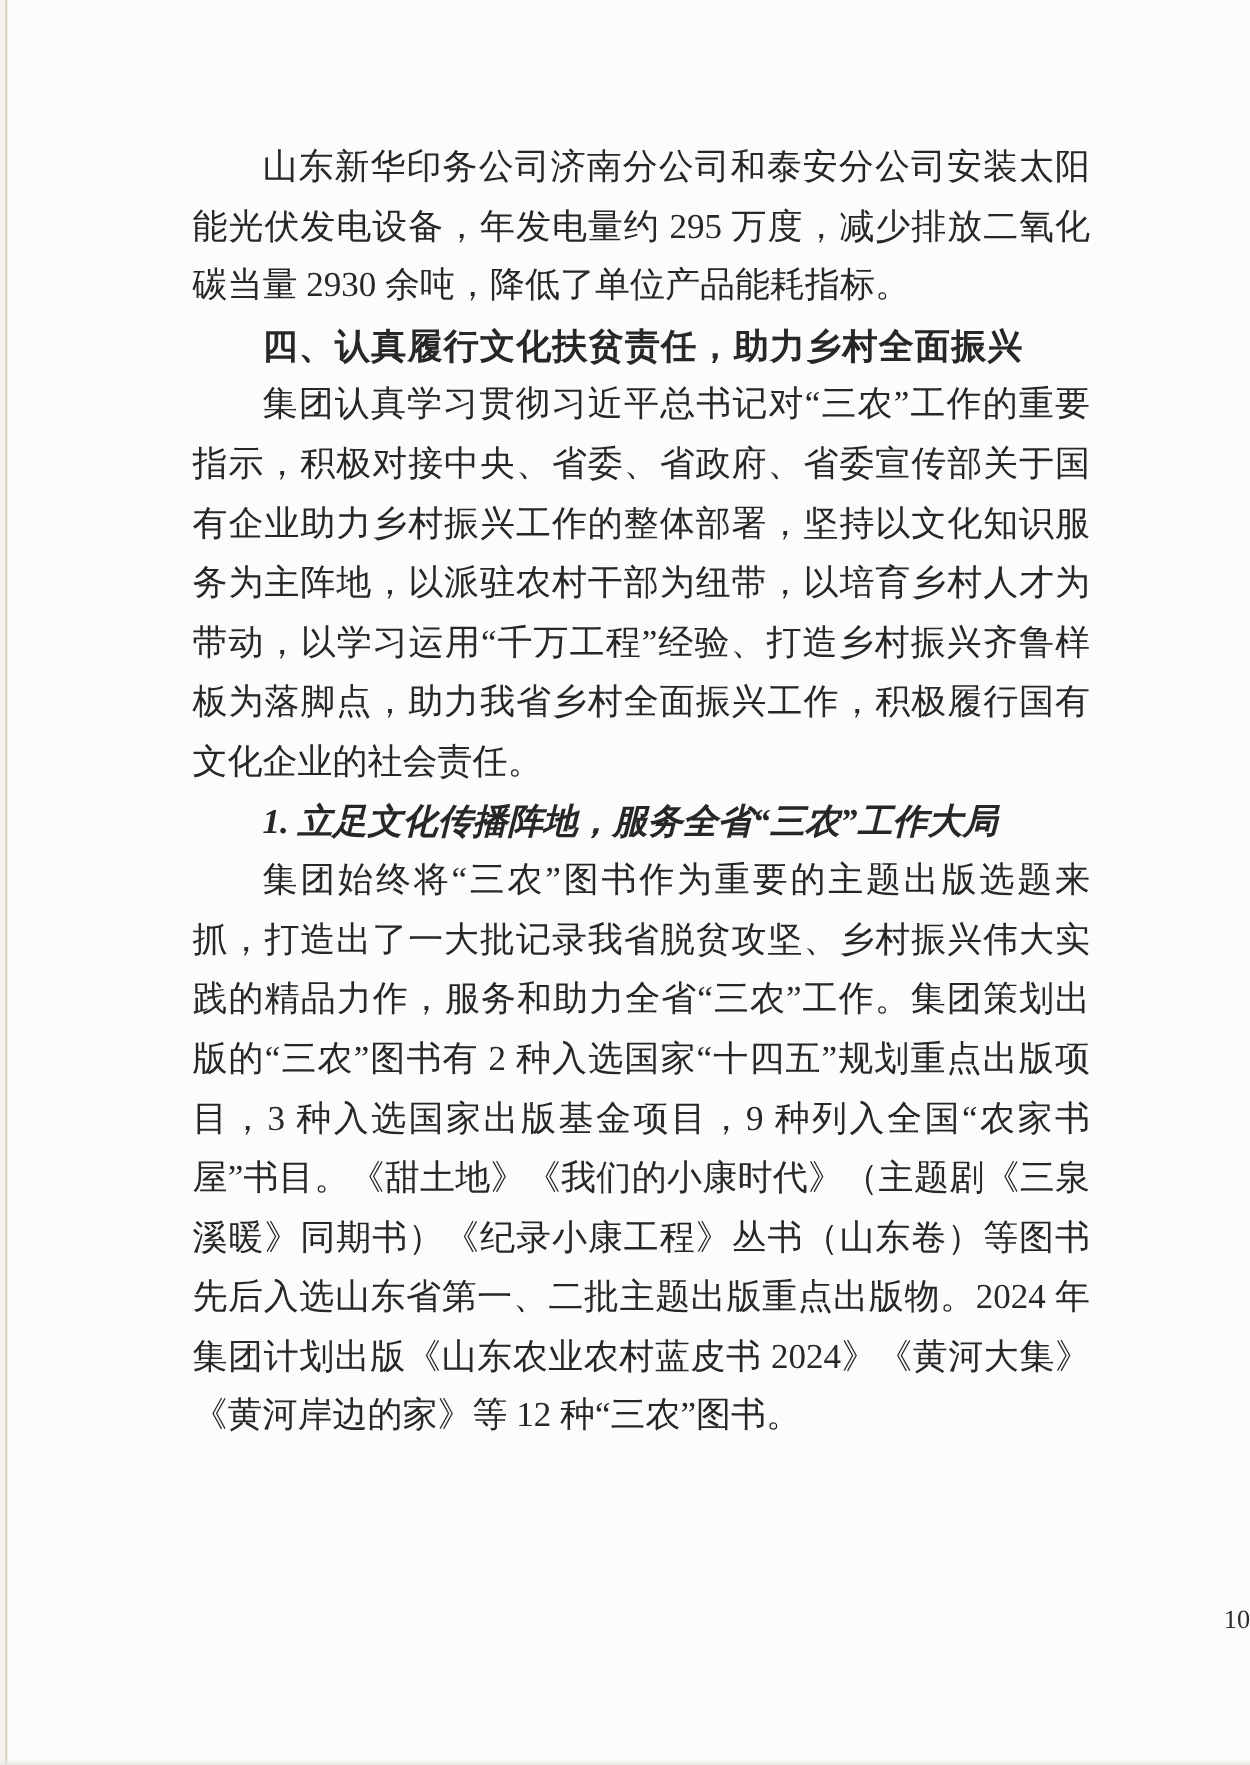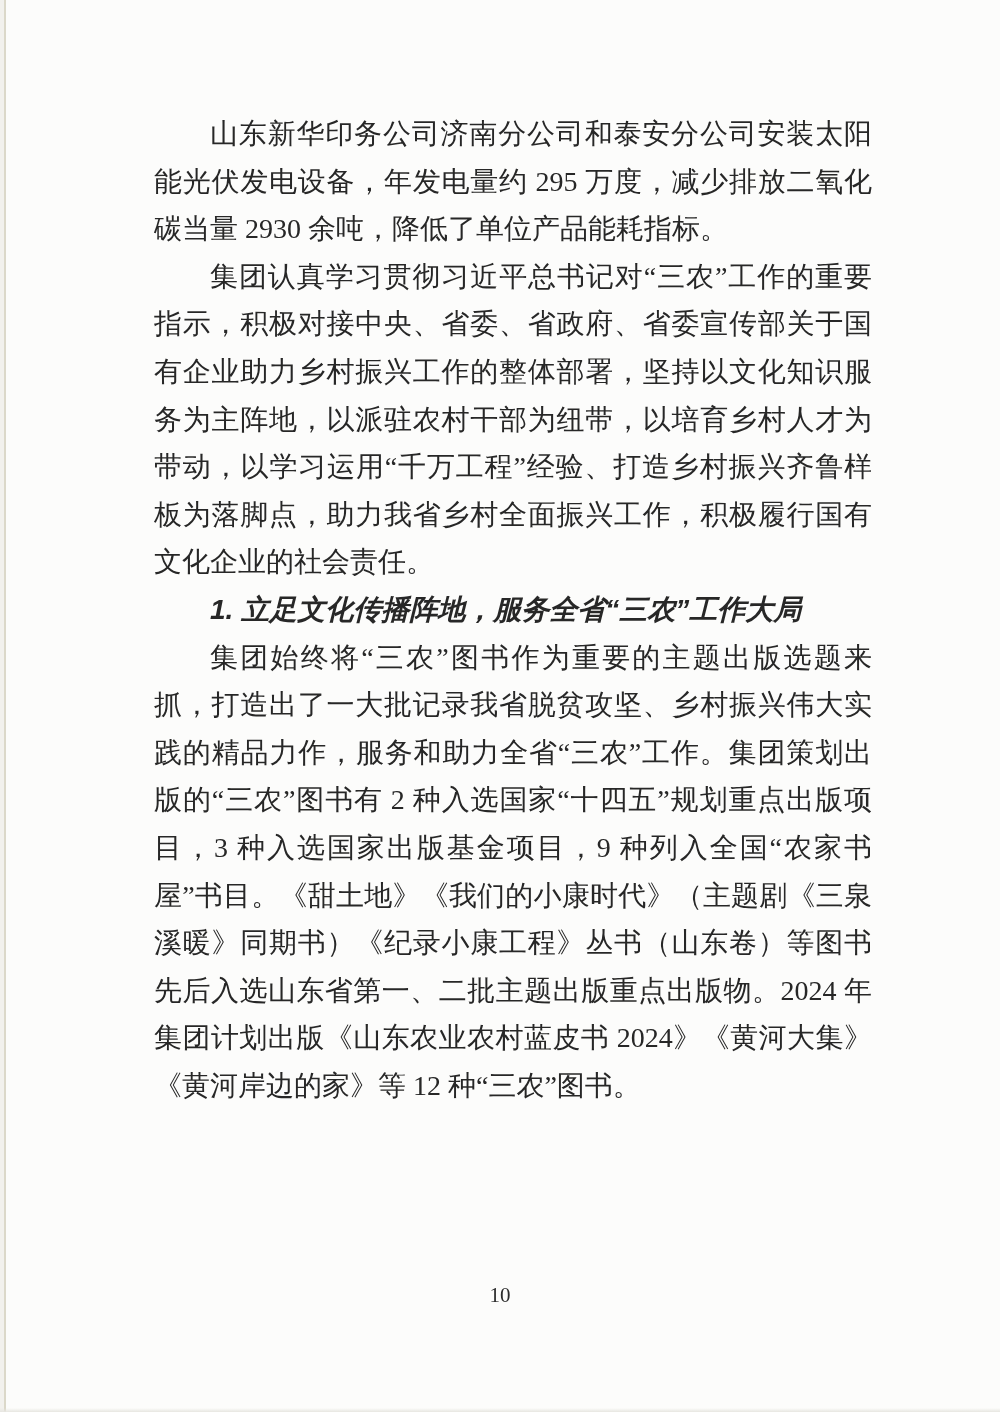--- a/index.html
+++ b/index.html
@@ -51,44 +51,45 @@
   }
   .para-body {
     font-family: "Liberation Serif", "DejaVu Serif", serif;
   }
   .para-heading-hei {
     font-family: "Liberation Sans", "DejaVu Sans", sans-serif;
     font-weight: bold;
     letter-spacing: 1px;
   }
   .para-heading-kai {
-    font-family: Liberation Sans, sans-serif;
+    font-family: Liberation Serif, serif;
     font-weight: bold;
     font-style: italic;
   }
   .page-number {
     position: absolute;
     top: 1283px;
     left: 0;
     width: 100%;
-    text-align: center;
+    text-align: right;
     font-size: 21px;
     color: #2c2c2c;
     font-family: "Liberation Serif", "DejaVu Serif", serif;
   }
 </style>
 </head>
 <body>
 
 <div class="page">
   <div class="scan-edge-left"></div>
   <div class="scan-edge-line"></div>
   <div class="scan-edge-bottom"></div>
 
   <div class="content">
     <p class="para-body">山东新华印务公司济南分公司和泰安分公司安装太阳能光伏发电设备，年发电量约 295 万度，减少排放二氧化碳当量 2930 余吨，降低了单位产品能耗指标。</p>
+    <p class="para-heading-hei">四、认真履行文化扶贫责任，助力乡村全面振兴</p>
     <p class="para-body">集团认真学习贯彻习近平总书记对“三农”工作的重要指示，积极对接中央、省委、省政府、省委宣传部关于国有企业助力乡村振兴工作的整体部署，坚持以文化知识服务为主阵地，以派驻农村干部为纽带，以培育乡村人才为带动，以学习运用“千万工程”经验、打造乡村振兴齐鲁样板为落脚点，助力我省乡村全面振兴工作，积极履行国有文化企业的社会责任。</p>
     <p class="para-heading-kai">1. 立足文化传播阵地，服务全省“三农”工作大局</p>
     <p class="para-body">集团始终将“三农”图书作为重要的主题出版选题来抓，打造出了一大批记录我省脱贫攻坚、乡村振兴伟大实践的精品力作，服务和助力全省“三农”工作。集团策划出版的“三农”图书有 2 种入选国家“十四五”规划重点出版项目，3 种入选国家出版基金项目，9 种列入全国“农家书屋”书目。《甜土地》《我们的小康时代》（主题剧《三泉溪暖》同期书）《纪录小康工程》丛书（山东卷）等图书先后入选山东省第一、二批主题出版重点出版物。2024 年集团计划出版《山东农业农村蓝皮书 2024》《黄河大集》《黄河岸边的家》等 12 种“三农”图书。</p>
   </div>
 
   <div class="page-number">10</div>
 </div>
 
 </body></html>

